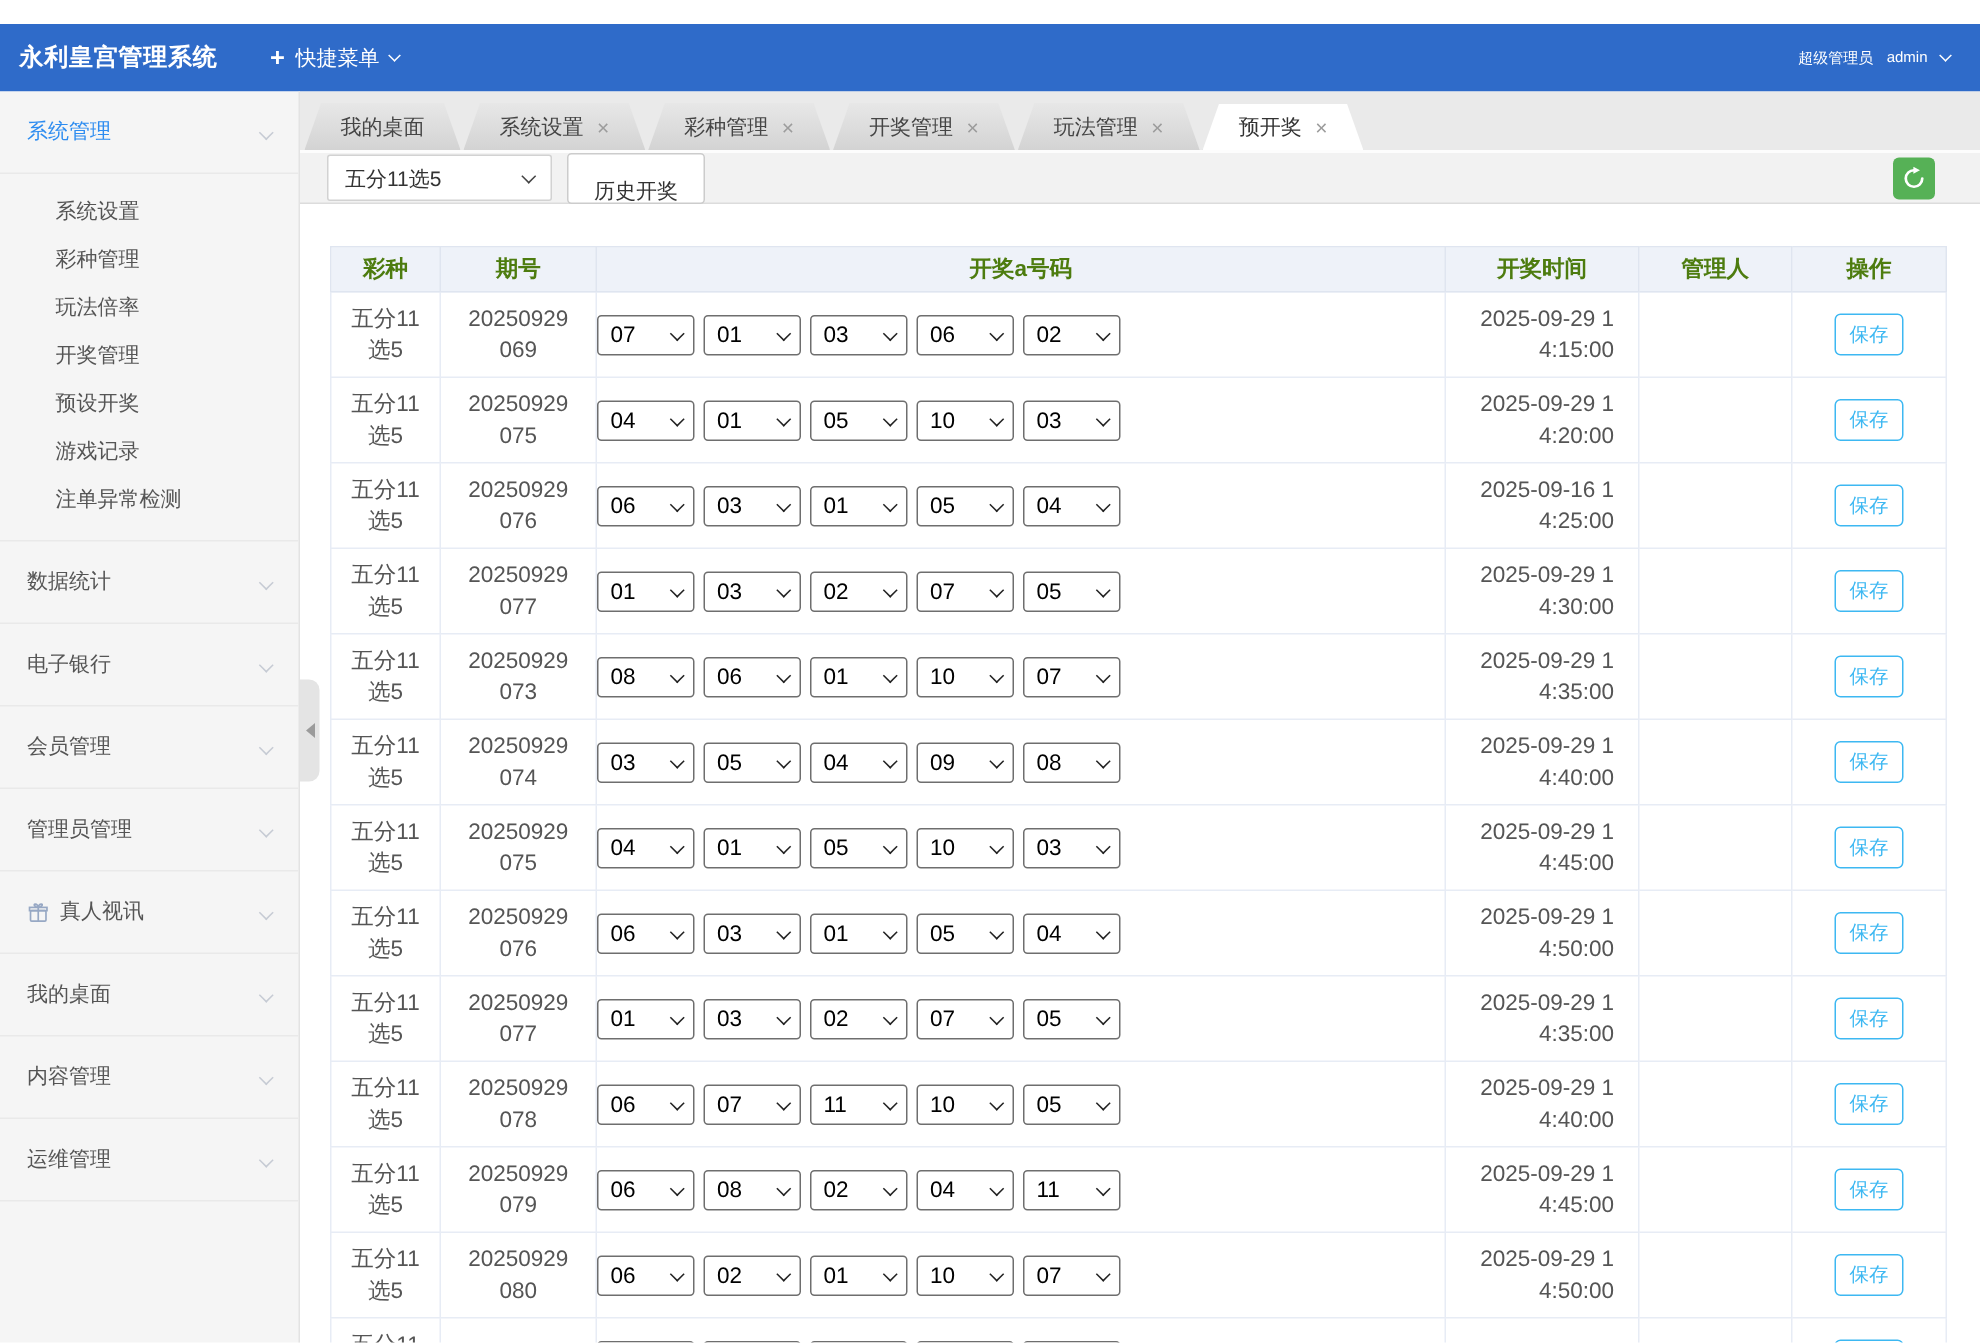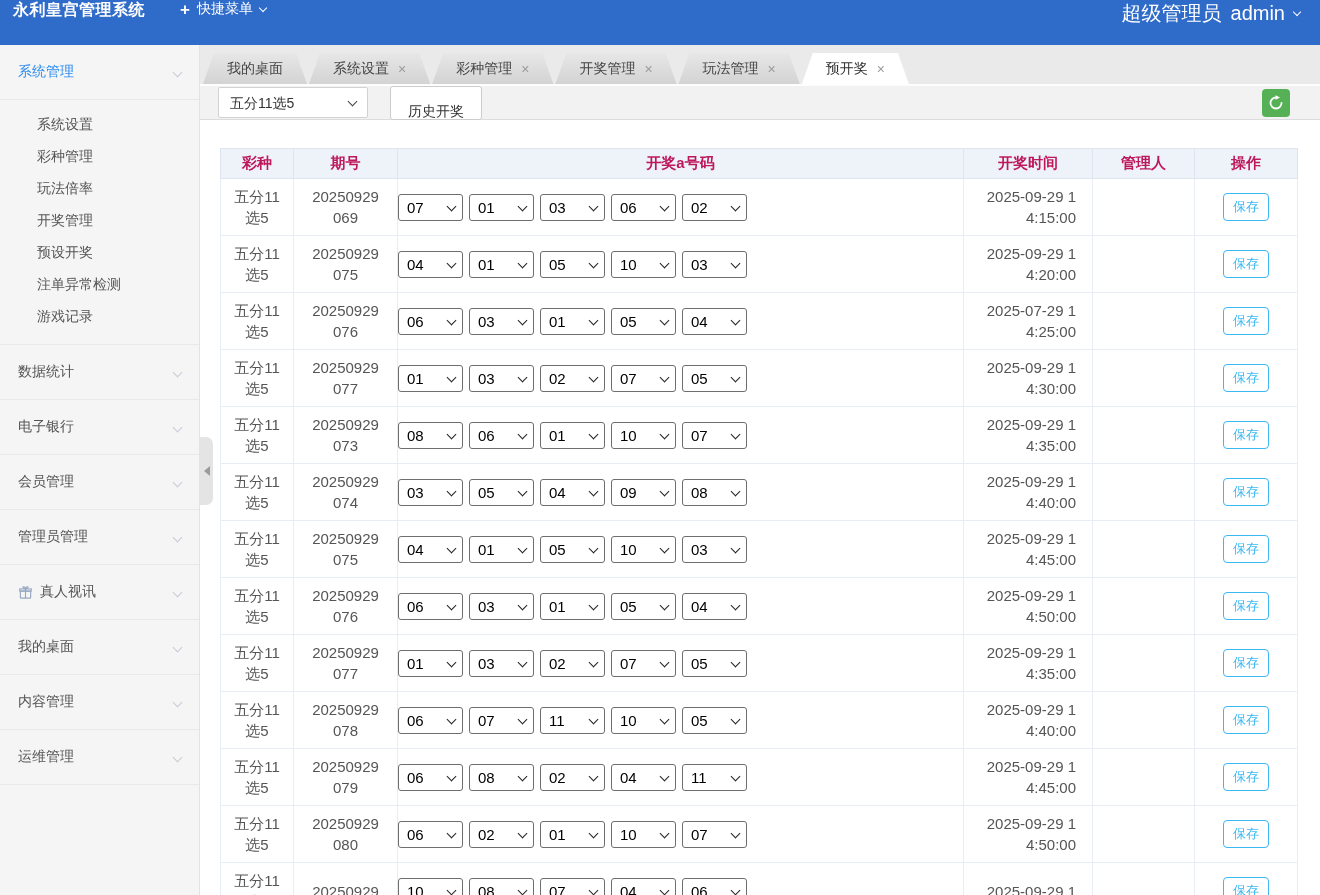--- a/index.html
+++ b/index.html
@@ -4,28 +4,28 @@
 <style>
   * { box-sizing: border-box; margin: 0; padding: 0; }
   html, body { width: 1320px; height: 895px; overflow: hidden; }
   body {
     font-family: "Liberation Sans", "DejaVu Sans", sans-serif;
     background: #fff; color: #333; position: relative;
   }
   
   .topbar {
     height: 45px; background: var(--topbar_blue, #2f6bc9);
-    display: flex; align-items: flex-start; color: #fff;
+    display: flex; align-items: center; color: #fff; margin-top: 16px;
   }
   .brand { font-size: 16px; font-weight: bold; padding-left: 13px; letter-spacing: .5px; }
   .quick { display: flex; align-items: center; gap: 7px; margin-left: 35px; font-size: 14px; cursor: pointer; }
   .plus { font-size: 17px; font-weight: bold; line-height: 1; }
   .chev { width: 7px; height: 7px; border-right: 1.5px solid #c6cbd4; border-bottom: 1.5px solid #c6cbd4; transform: rotate(45deg); display: inline-block; }
   .chev.white { border-color: #fff; width: 6px; height: 6px; margin-top: -3px; }
-  .topbar-right { margin-left: auto; display: flex; align-items: center; gap: 9px; font-size: 20px; padding-right: 20px; cursor: pointer; }
+  .topbar-right { margin-left: auto; display: flex; align-items: center; gap: 9px; font-size: 10px; padding-right: 20px; cursor: pointer; }
   
   .layout { display: flex; height: 850px; position: relative; }
   .sidebar { width: 200px; background: #f5f5f5; border-right: 1px solid #e3e3e3; flex: none; }
   .side-group { height: 55px; display: flex; align-items: center; padding: 0 18px; border-bottom: 1px solid #e9e9e9; font-size: 14px; color: #555; cursor: pointer; }
   .side-group .lbl { display: flex; gap: 7px; }
   .side-group.active .lbl { color: var(--active_menu_blue, #2d8cf0); }
   .side-group .chev { margin-left: auto; }
   .gicon { display: none; align-items: center; }
   .side-sub { padding: 8px 0 12px; border-bottom: 1px solid #e9e9e9; }
   .side-sub-item { height: 32px; line-height: 32px; padding-left: 37px; font-size: 14px; color: #555; cursor: pointer; }
@@ -42,26 +42,26 @@
     filter: drop-shadow(0 0 1px #b5b5b5);
     margin-top: 44px;
   }
   .tab.active { background: #fff; color: #333; }
   .tab .x { color: #9c9c9c; font-size: 14px; line-height: 1; display: none; }
   .tab.closable .x { display: inline; }
   .toolbar { height: 36px; background: #f2f2f2; border-top: 2px solid #fdfdfd; border-bottom: 1px solid #dcdcdc; display: flex; align-items: center; padding: 0 30px 0 18px; flex: none; }
   .selwrap { position: relative; width: 150px; height: 31px; }
   .selwrap select { width: 100%; height: 100%; appearance: none; -webkit-appearance: none; border: 1px solid #d2d2d2; background: #fff; font-size: 14px; color: #333; padding-left: 11px; border-radius: 2px; font-family: inherit; }
   .selwrap::after { content: ""; position: absolute; right: 12px; top: 11px; width: 6px; height: 6px; border-right: 1.6px solid #444; border-bottom: 1.6px solid #444; transform: rotate(45deg); pointer-events: none; }
-  .history-btn { margin-left: 22px; height: 33px; padding: 16px 17px; background: #fff; border: 1px solid #ccc; border-radius: 3px; font-size: 14px; color: #333; cursor: pointer; font-family: inherit; }
+  .history-btn { margin-left: 10px; height: 33px; padding: 16px 17px; background: #fff; border: 1px solid #ccc; border-radius: 3px; font-size: 14px; color: #333; cursor: pointer; font-family: inherit; }
   .refresh-btn { margin-left: auto; width: 28px; height: 28px; background: var(--refresh_green, #56b156); border: none; border-radius: 4px; display: flex; align-items: center; justify-content: center; cursor: pointer; }
   .content { flex: 1; background: #fff; overflow: hidden; padding: 28px 23px 0 20px; }
   
   table { width: 100%; border-collapse: collapse; table-layout: fixed; }
-  th { background: var(--table_header_bg, #eef2f9); border: 1px solid #dfe5f0; height: 30px; font-size: 15px; color: #be185d; font-weight: bold; }
+  th { background: var(--table_header_bg, #eef2f9); border: 1px solid #dfe5f0; height: 30px; font-size: 15px; color: #4d7c0f; font-weight: bold; }
   td { border: 1px solid #e7ecf5; height: 57px; text-align: center; font-size: 15px; color: #555; padding: 0; }
   .wrap { display: inline-block; word-break: break-all; line-height: 21px; vertical-align: middle; }
   .w-lottery { width: 54px; }
   .w-issue { width: 70px; }
   .w-time { width: 96px; text-align: right; }
   .nums { display: flex; justify-content: flex-start; gap: 6px; }
   .numwrap { position: relative; width: 65px; height: 27px; }
   .numwrap select { width: 100%; height: 100%; appearance: none; -webkit-appearance: none; border: 1px solid #6e6e6e; border-radius: 3px; background: #fff; font-size: 15px; color: #000; padding-left: 8px; font-family: inherit; }
   .numwrap::after { content: ""; position: absolute; right: 8px; top: 9px; width: 6px; height: 6px; border-right: 1.6px solid #222; border-bottom: 1.6px solid #222; transform: rotate(45deg); pointer-events: none; }
   .save-btn { background: #fff; border: 1px solid var(--save_blue, #3db8f2); color: var(--save_blue, #3db8f2); border-radius: 4px; font-size: 13px; padding: 4px 9px; cursor: pointer; font-family: Liberation Serif, serif; }
@@ -91,22 +91,22 @@
       <span>系统管理</span>
     </span>
     <span class="chev"></span>
   </div>
       <div class="side-sub">
         <div class="side-sub-item">系统设置</div>
         <div class="side-sub-item">彩种管理</div>
         <div class="side-sub-item">玩法倍率</div>
         <div class="side-sub-item">开奖管理</div>
         <div class="side-sub-item">预设开奖</div>
+        <div class="side-sub-item">游戏记录</div>
         <div class="side-sub-item">注单异常检测</div>
-        <div class="side-sub-item">游戏记录</div>
       </div>
       <div class="side-group">
     <span class="lbl">
 
       <span>数据统计</span>
     </span>
     <span class="chev"></span>
   </div>
       <div class="side-group">
     <span class="lbl">
@@ -300,21 +300,21 @@
     <select><option>01</option></select>
   </span>
                   <span class="numwrap">
     <select><option>05</option></select>
   </span>
                   <span class="numwrap">
     <select><option>04</option></select>
   </span>
                 </div>
               </td>
-    <td><span class="wrap w-time">2025-07-29 14:25:00</span></td>
+    <td><span class="wrap w-time">2025-09-16 14:25:00</span></td>
     <td><span></span></td>
     <td><button class="save-btn">保存</button></td>
   </tr>
             <tr>
     <td><span class="wrap w-lottery">五分11选5</span></td>
     <td><span class="wrap w-issue">20250929077</span></td>
     <td>
                 <div class="nums">
                   <span class="numwrap">
     <select><option>01</option></select>

